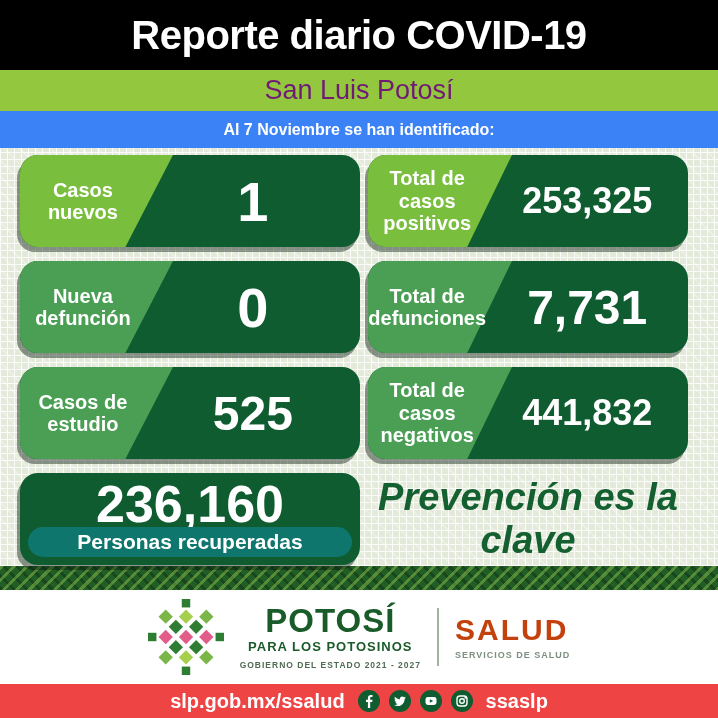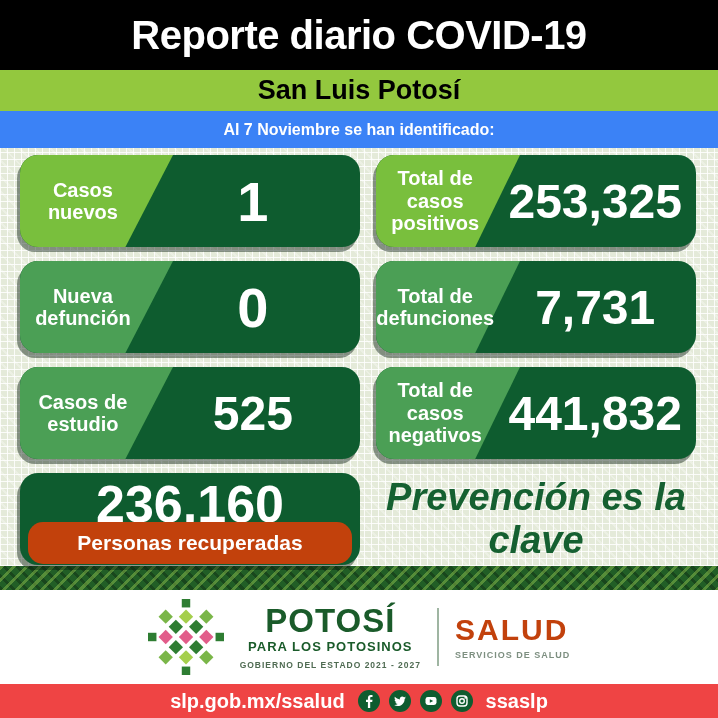--- a/index.html
+++ b/index.html
@@ -4,35 +4,35 @@
 <style>
   * { margin:0; padding:0; box-sizing:border-box; }
   html,body { background:#ffffff; }
   body { font-family:"Liberation Sans", sans-serif; }
   .poster { position:relative; width:718px; height:718px; margin:0 auto; background:#ffffff; overflow:hidden; }
 
   
   .hdr { height:70px; background:#000000; display:flex; align-items:center; justify-content:center; }
   .hdr-title { color:#ffffff; font-size:40px; font-weight:800; letter-spacing:-0.5px; }
   .subhdr { height:41px; background:#93c83e; display:flex; align-items:center; justify-content:center; }
-  .subhdr-title { color:#000000; font-size:27px; font-weight:700; }
+  .subhdr-title { color:#701a75; font-size:27px; font-weight:400; }
   .pinkband { height:37px; background:#3b82f6; display:flex; align-items:center; justify-content:center; }
   .pinkband-text { color:#ffffff; font-size:16px; font-weight:700; }
 
   
   .main {
     height:418px;
     background-color:#e4ead9;
     background-image:
       repeating-linear-gradient(90deg, rgba(255,255,255,.85) 0 1px, transparent 1px 7px),
       repeating-linear-gradient(0deg, rgba(255,255,255,.85) 0 1px, transparent 1px 7px),
       repeating-linear-gradient(45deg, rgba(255,255,255,.30) 0 2px, transparent 2px 11px);
     padding:7px 20px 0 20px;
   }
-  .row { display:flex; gap:16px; }
+  .row { display:flex; gap:8px; }
   .row + .row { margin-top:14px; }
   .col-l { width:340px; }
   .col-r { width:320px; }
 
   .card {
     position:relative; height:92px; border-radius:18px; background:#0e5c2f;
     box-shadow:-3px 5px 0 rgba(12,32,18,.45); overflow:hidden;
   }
   .card-accent { position:absolute; inset:0; clip-path:polygon(0 0, 45% 0, 31% 100%, 0 100%); }
   .accent-lime { background:#79bf3d; }
@@ -42,29 +42,29 @@
     display:flex; align-items:center; justify-content:center; text-align:center;
     color:#ffffff; font-weight:700; font-size:20px; line-height:1.12; padding:0 6px;
   }
   .card-value {
     position:absolute; left:37%; right:0; top:0; bottom:0;
     display:flex; align-items:center; justify-content:center;
     color:#ffffff; font-weight:800;
   }
   .v-huge { font-size:56px; }
   .v-big  { font-size:48px; }
-  .v-med  { font-size:48px; }
+  .v-med  { font-size:36px; }
 
   
   .card-recovered { position:relative; height:92px; border-radius:18px; background:#0e5c2f;
     box-shadow:-3px 5px 0 rgba(12,32,18,.45); }
   .recovered-value { text-align:center; color:#ffffff; font-weight:800; font-size:52px; line-height:1; padding-top:5px; }
   .recovered-pill {
-    position:absolute; left:8px; right:8px; bottom:1px; height:42px; border-radius:15px;
-    background:#c2410c; display:flex; align-items:center; justify-content:center;
+    position:absolute; left:8px; right:8px; bottom:8px; height:30px; border-radius:15px;
+    background:#0f766e; display:flex; align-items:center; justify-content:center;
     color:#ffffff; font-weight:700; font-size:21px;
   }
 
   
   .motto {
     height:92px; display:flex; align-items:center; justify-content:center; text-align:center;
     color:#156031; font-size:38px; font-weight:800; font-style:italic; line-height:1.12;
     padding:0 8px;
   }
 

